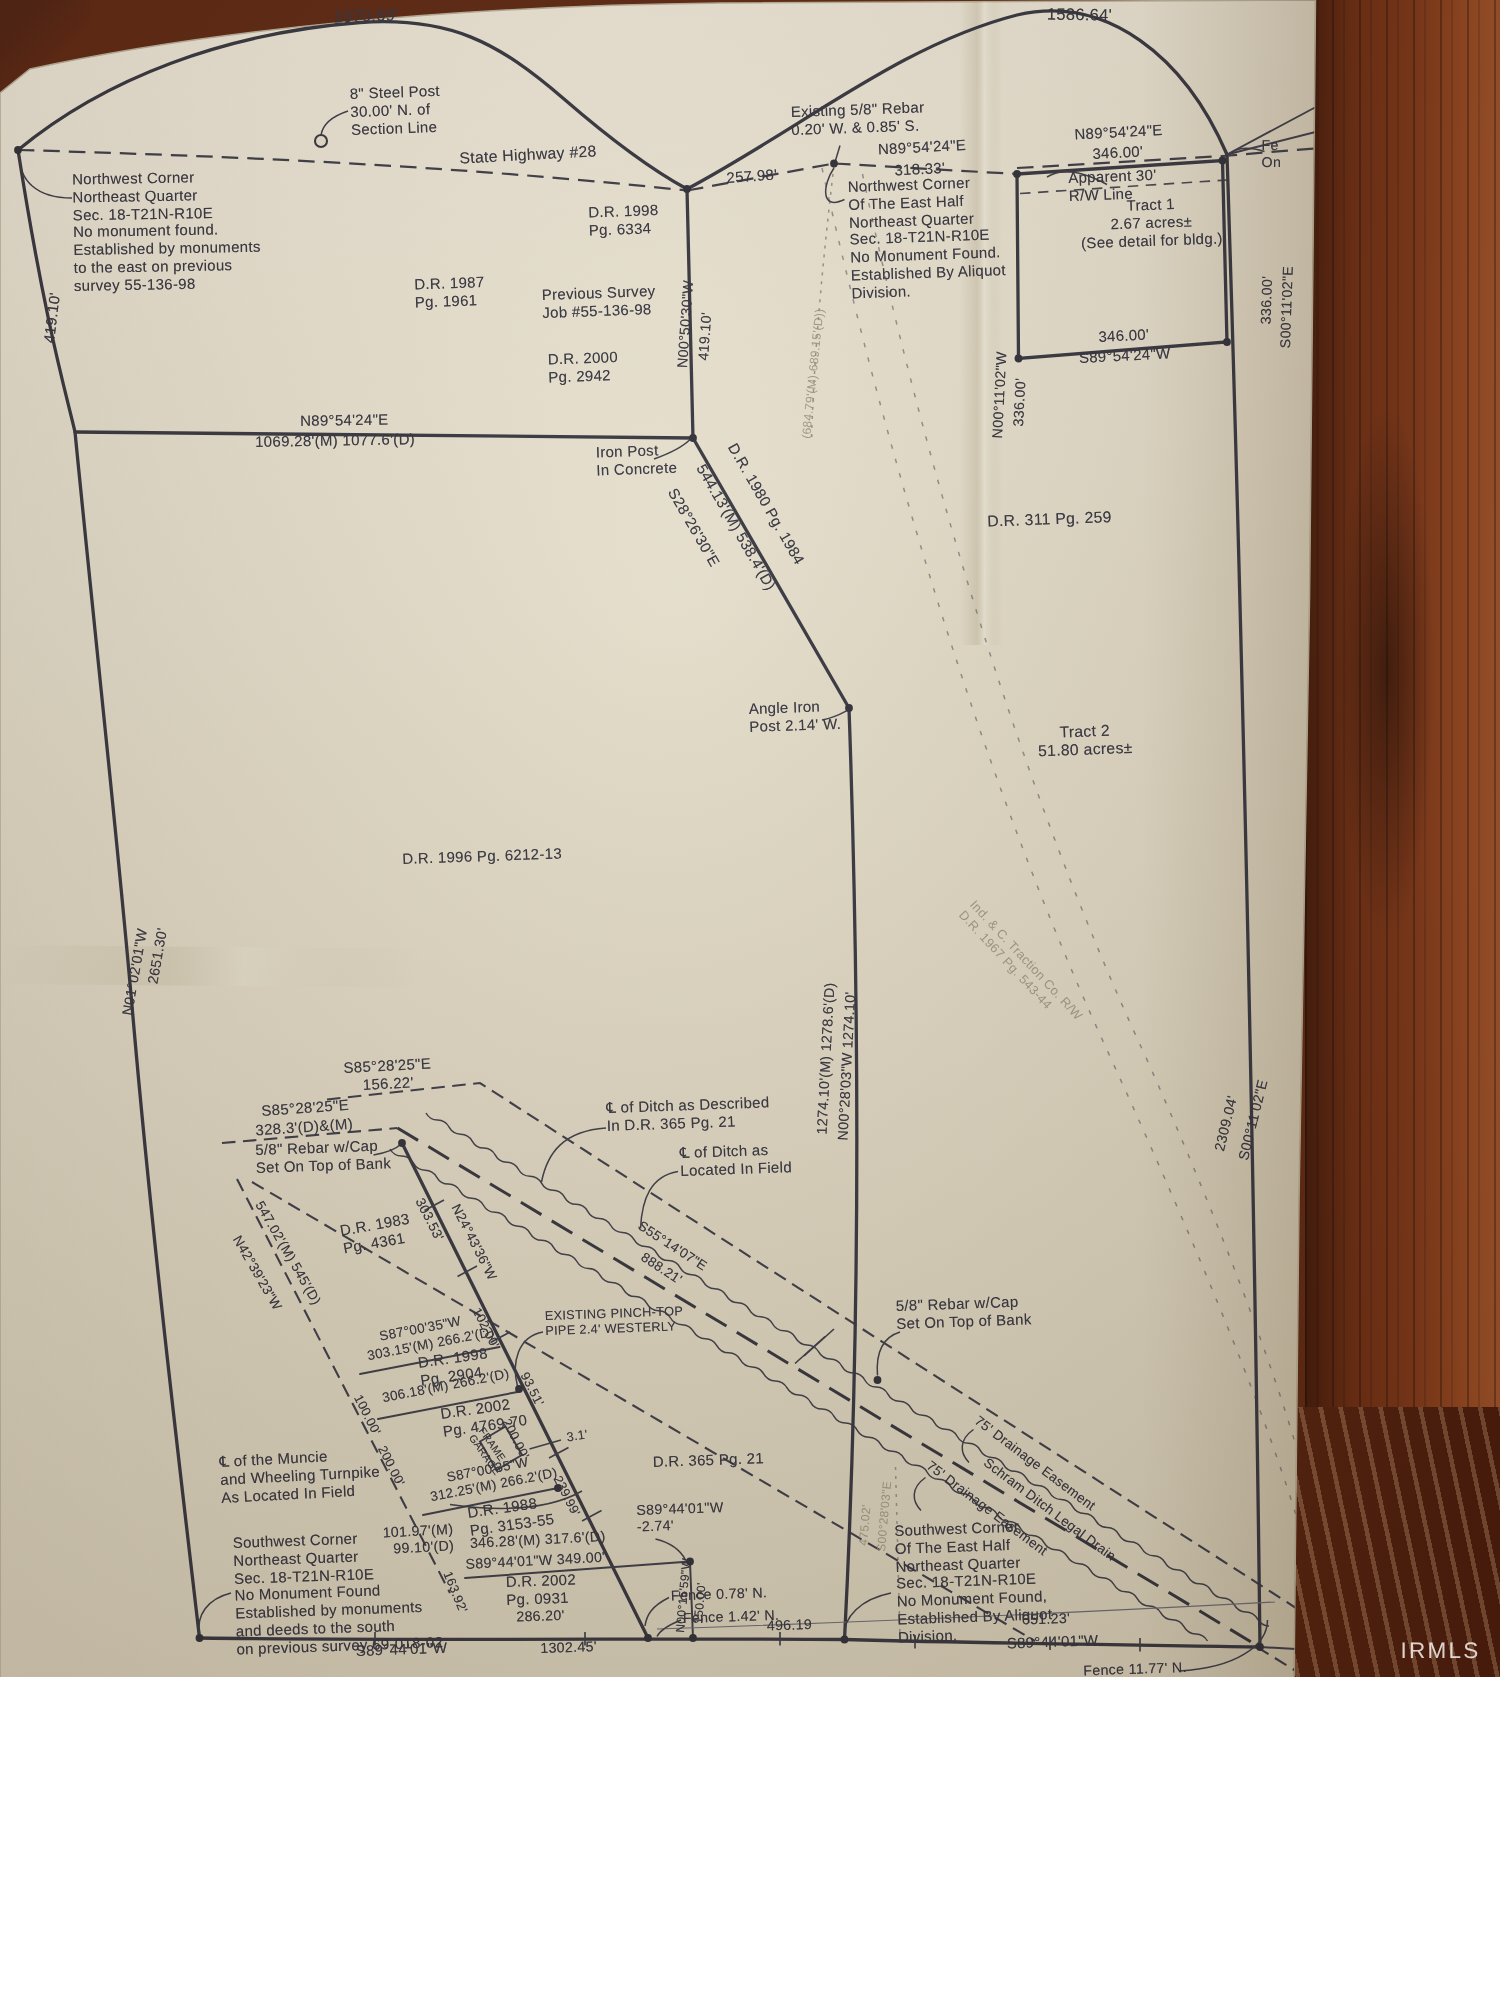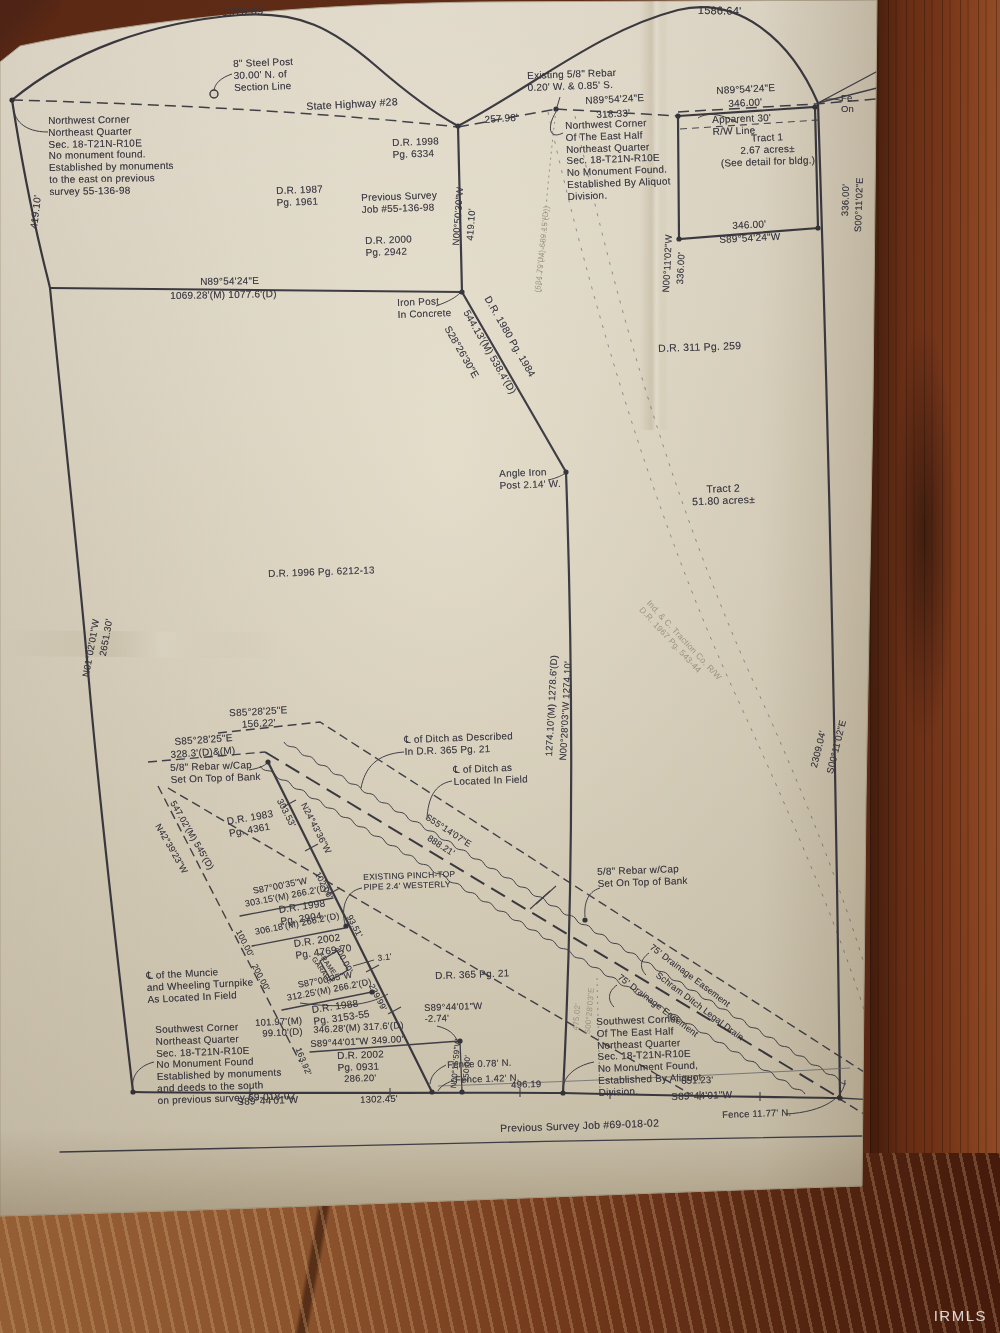--- a/index.html
+++ b/index.html
@@ -1,17 +1,17 @@
 <!DOCTYPE html>
 <html><head>
 <meta charset="utf-8">
 <style>
   html,body{margin:0;padding:0;width:1000px;height:1333px;overflow:hidden;
     font-family:"Liberation Sans","DejaVu Sans",sans-serif;}
-  #scene{position:relative;width:1000px;height:1333px;overflow:hidden;
+  #scene{position:relative;width:1000px;height:1118px;overflow:hidden;
     background:#5c2510;}
   
   .wood{position:absolute;pointer-events:none;}
   #wood-right{right:0;top:0;width:130px;height:100%;
     background:
       repeating-linear-gradient(90deg, rgba(0,0,0,.30) 0 1.5px, rgba(0,0,0,0) 1.5px 7px, rgba(0,0,0,.14) 7px 9px, rgba(0,0,0,0) 9px 18px),
       radial-gradient(ellipse 34% 22% at 42% 40%, rgba(18,4,0,.55), rgba(18,4,0,0) 72%),
       linear-gradient(90deg,#401708,#6b2b11 25%,#7c3517 55%,#93451f 80%,#a0522a);}
   #wood-bottom{left:0;bottom:0;width:100%;height:180px;
     background:

